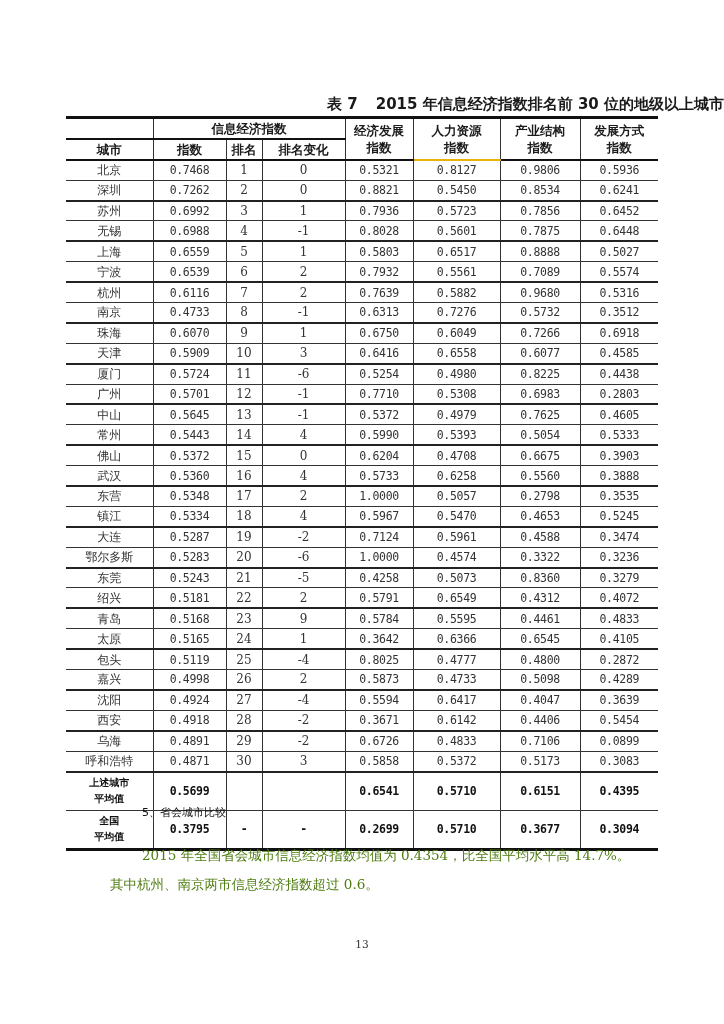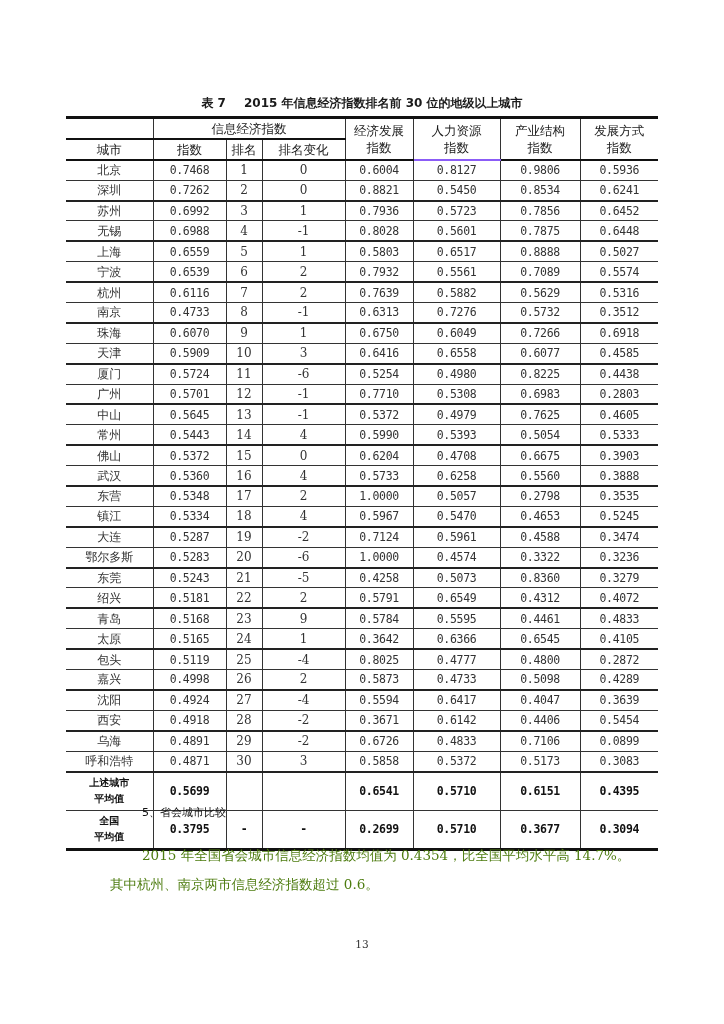--- a/index.html
+++ b/index.html
@@ -1,32 +1,32 @@
 <!DOCTYPE html>
 <html><head>
 <meta charset="utf-8">
 <style>
   html, body { margin: 0; padding: 0; background: #ffffff; }
   body { width: 724px; height: 1024px; position: relative; overflow: hidden;
          font-family: "DejaVu Serif", "Liberation Serif", serif; color: #222; }
-  .caption { position: absolute; top: 95px; left: 0; width: 724px; text-align: center;
+  .caption { position: absolute; top: 95px; left: 0; width: 724px; text-align: right;
              font-family: "DejaVu Sans", "Liberation Sans", sans-serif; font-weight: bold;
-             font-size: 12px; color: #1a1a1a; }
+             font-size: 15px; color: #1a1a1a; }
   .caption .lbl { margin-right: 18px; }
   table.t { position: absolute; top: 116px; left: 66px; width: 592px;
             border-collapse: collapse; table-layout: fixed; }
   table.t col.c0 { width: 87px; } col.c1 { width: 73px; } col.c2 { width: 36px; }
   col.c3 { width: 83px; } col.c4 { width: 68px; } col.c5 { width: 87px; }
   col.c6 { width: 80px; } col.c7 { width: 78px; }
   table.t td, table.t th { text-align: center; padding: 0; font-size: 12px;
      border-left: 1px solid #333; border-right: 1px solid #333; height: 18.9px;
      line-height: 18px; color: #333; font-weight: normal; }
   table.t td:first-child, table.t th:first-child { border-left: none; }
   table.t td:last-child, table.t th:last-child { border-right: none; }
-  table.t th { font-family: "DejaVu Sans", "Liberation Sans", sans-serif; font-weight: normal;
+  table.t th { font-family: "DejaVu Sans", "Liberation Sans", sans-serif; font-weight: bold;
      font-size: 12.5px; color: #1a1a1a; line-height: 17px; }
   table.t tr.top th { border-top: 3px solid #111; }
   table.t tr.hdr2 th { border-bottom: 2px solid #111; }
   table.t tr.row td { border-bottom: 1px solid #333; }
   table.t tr.row:nth-child(even) td { border-bottom-width: 2px; border-bottom-color: #222; }
   table.t td.num { font-family: "DejaVu Sans Mono", "Liberation Mono", monospace; font-size: 11.5px; letter-spacing: -0.3px; }
   table.t tr.avg td { height: 37px; line-height: 16px; border-bottom: 1px solid #333;
      font-weight: bold; color: #111; }
   table.t tr.avg td.lab { font-family: "DejaVu Sans", "Liberation Sans", sans-serif; font-size: 10px; }
   table.t tr.avg.last td { border-bottom: 3px solid #111; }
@@ -54,38 +54,38 @@
       <col class="c4">
       <col class="c5">
       <col class="c6">
       <col class="c7">
   </colgroup>
   <thead>
     <tr class="top">
       <th></th>
       <th colspan="3" class="sub-top">信息经济指数</th>
       <th rowspan="2" style="border-bottom:2px solid #111;"><span>经济发展</span><br><span>指数</span></th>
-      <th rowspan="2" style="border-bottom:2px solid #8b5cf6;"><span>人力资源</span><br><span>指数</span></th>
+      <th rowspan="2" style="border-bottom:2px solid #eab308;"><span>人力资源</span><br><span>指数</span></th>
       <th rowspan="2" style="border-bottom:2px solid #111;"><span>产业结构</span><br><span>指数</span></th>
       <th rowspan="2" style="border-bottom:2px solid #111;margin-top:32px;"><span>发展方式</span><br><span>指数</span></th>
     </tr>
     <tr class="hdr2">
       <th style="border-top:2px solid #111;text-align:center;">城市</th>
       <th>指数</th>
       <th>排名</th>
       <th>排名变化</th>
     </tr>
   </thead>
   <tbody id="tbody">
       <tr class="row">
         <td>北京</td>
         <td class="num">0.7468</td>
         <td>1</td>
         <td>0</td>
-        <td class="num">0.6004</td>
+        <td class="num">0.5321</td>
         <td class="num">0.8127</td>
         <td class="num">0.9806</td>
         <td class="num">0.5936</td>
       </tr>
       <tr class="row">
         <td>深圳</td>
         <td class="num">0.7262</td>
         <td>2</td>
         <td>0</td>
         <td class="num">0.8821</td>
@@ -133,21 +133,21 @@
         <td class="num">0.7089</td>
         <td class="num">0.5574</td>
       </tr>
       <tr class="row">
         <td>杭州</td>
         <td class="num">0.6116</td>
         <td>7</td>
         <td>2</td>
         <td class="num">0.7639</td>
         <td class="num">0.5882</td>
-        <td class="num">0.5629</td>
+        <td class="num">0.9680</td>
         <td class="num">0.5316</td>
       </tr>
       <tr class="row">
         <td>南京</td>
         <td class="num">0.4733</td>
         <td>8</td>
         <td>-1</td>
         <td class="num">0.6313</td>
         <td class="num">0.7276</td>
         <td class="num">0.5732</td>

